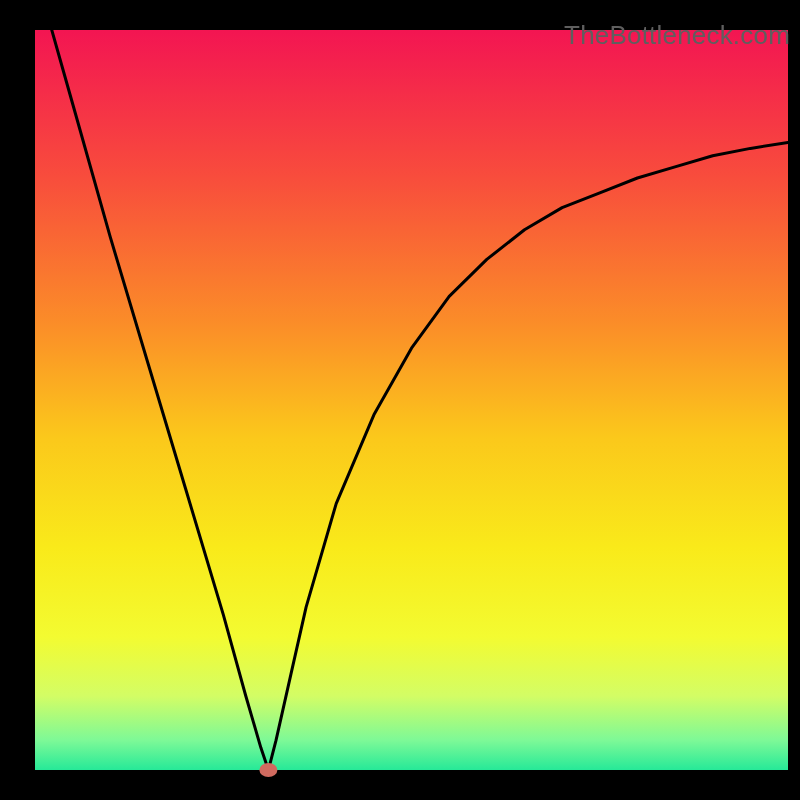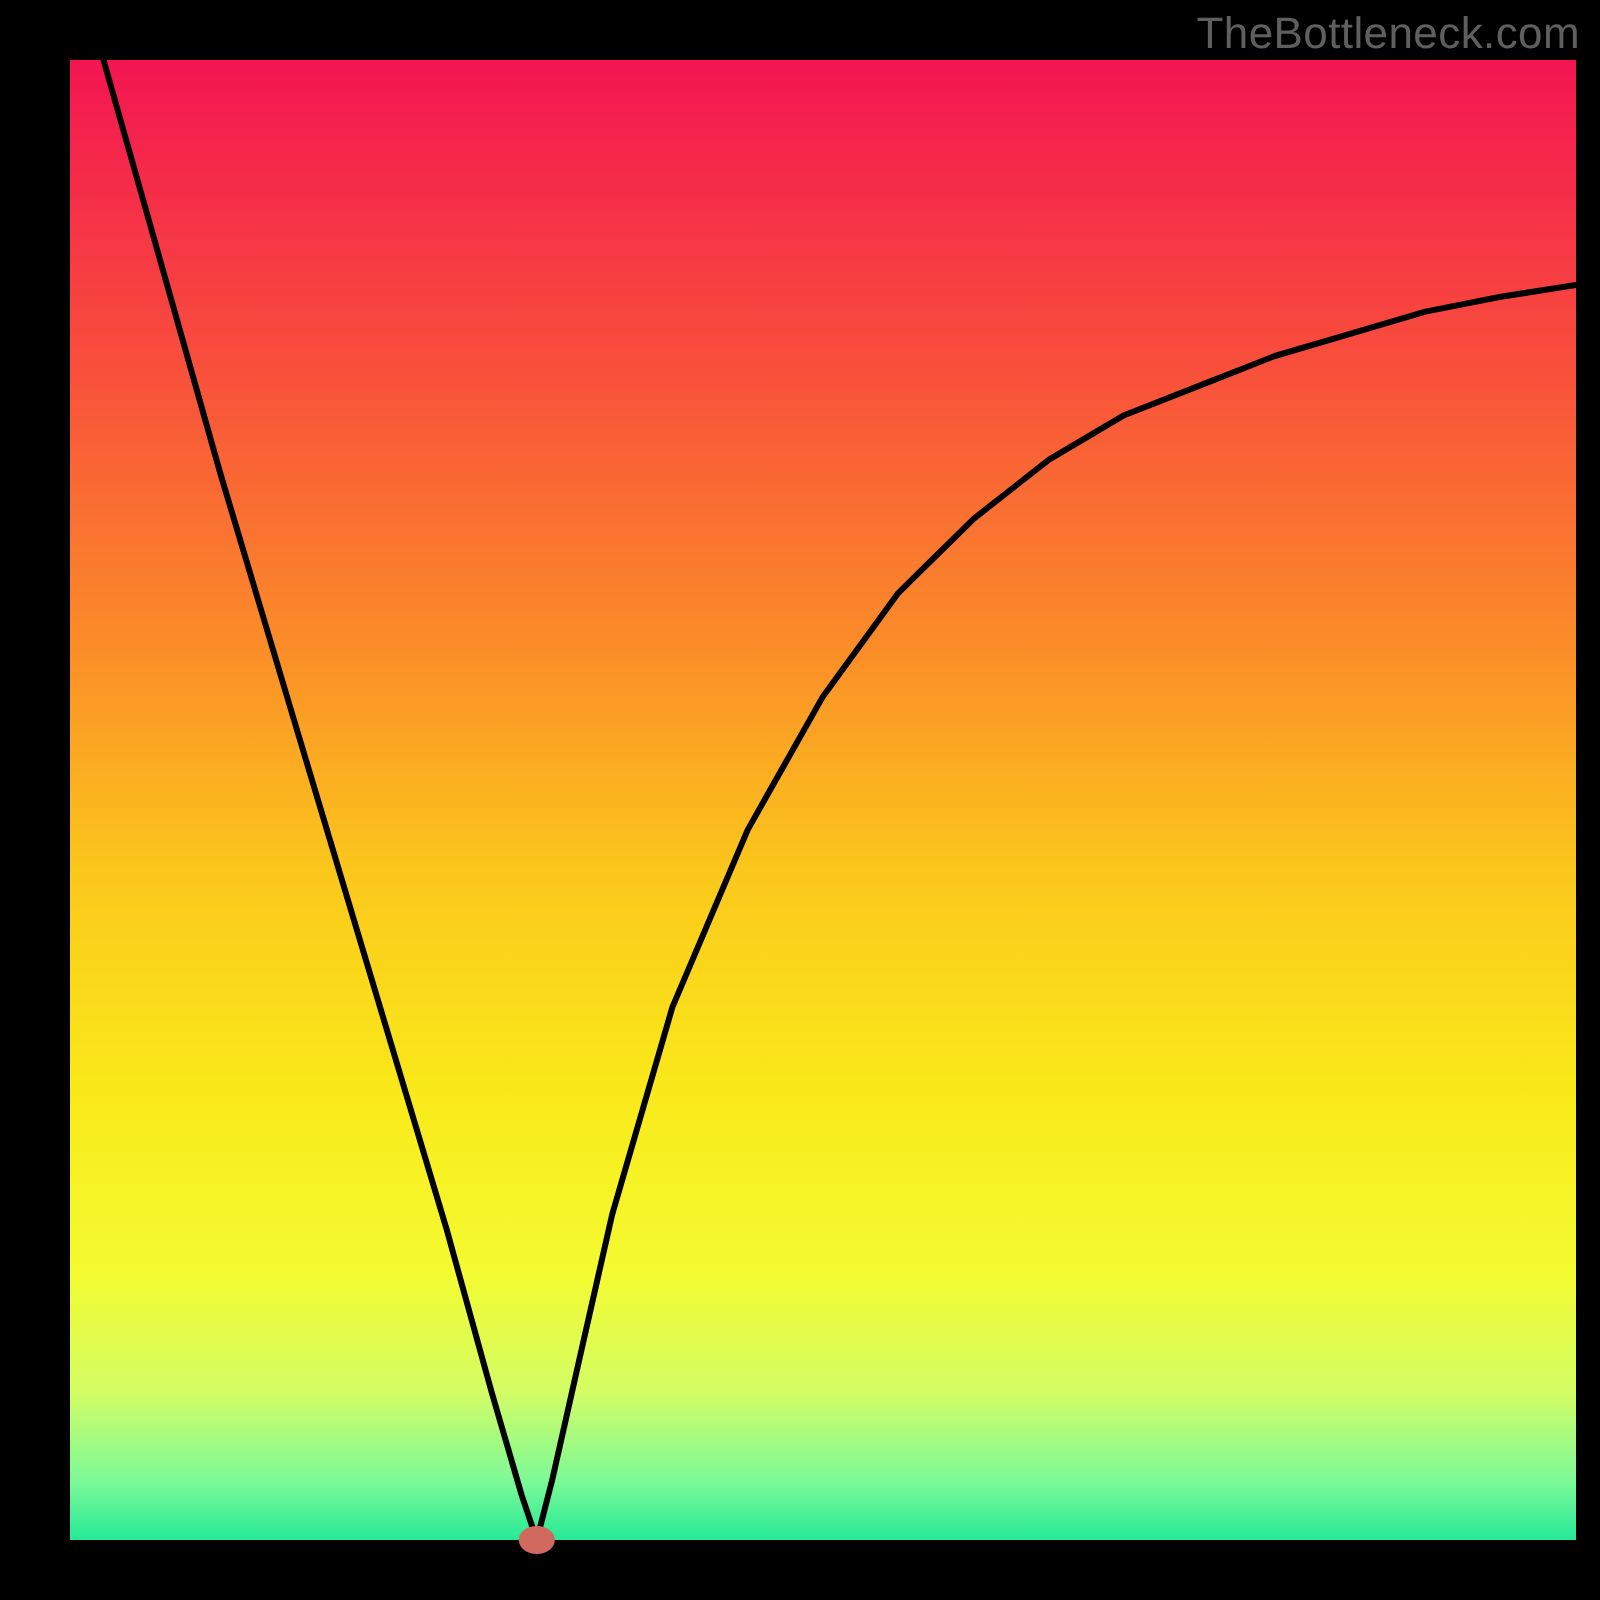--- a/index.html
+++ b/index.html
@@ -7,23 +7,23 @@
     padding: 0;
     background: #ffffff;
     font-family: Arial, Helvetica, sans-serif;
     width: 800px;
     height: 800px;
     overflow: hidden;
     position: relative;
   }
   .watermark {
     position: absolute;
-    top: 4px;
+    top: 20px;
     right: 10px;
-    font-size: 22px;
+    font-size: 26px;
     font-weight: 500;
     color: #5f5f5f;
     letter-spacing: 0.2px;
     z-index: 30;
   }
   .chart-container {
     position: absolute;
     left: 0;
     top: 0;
     width: 800px;

